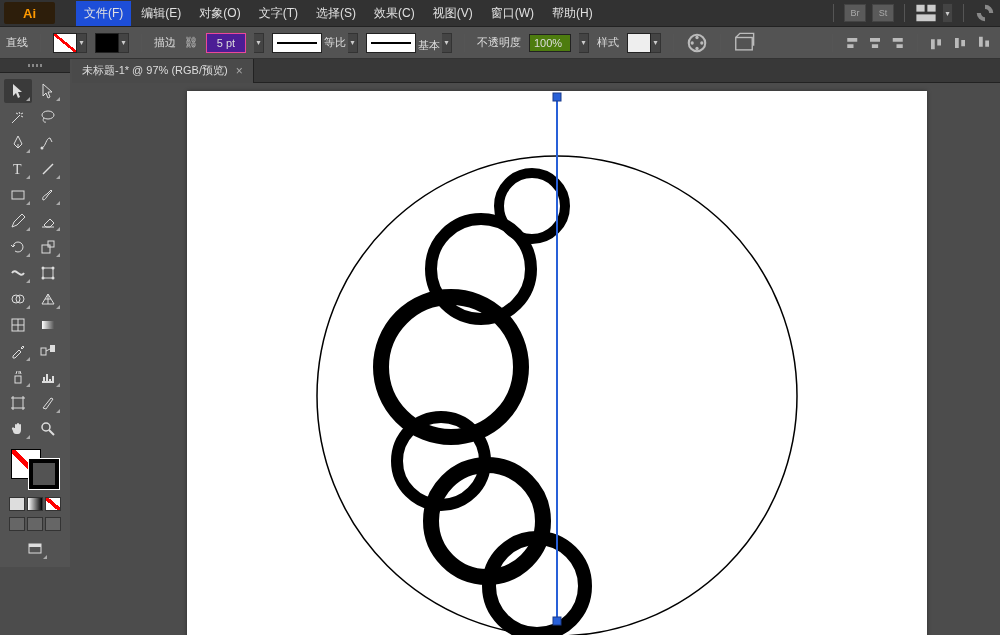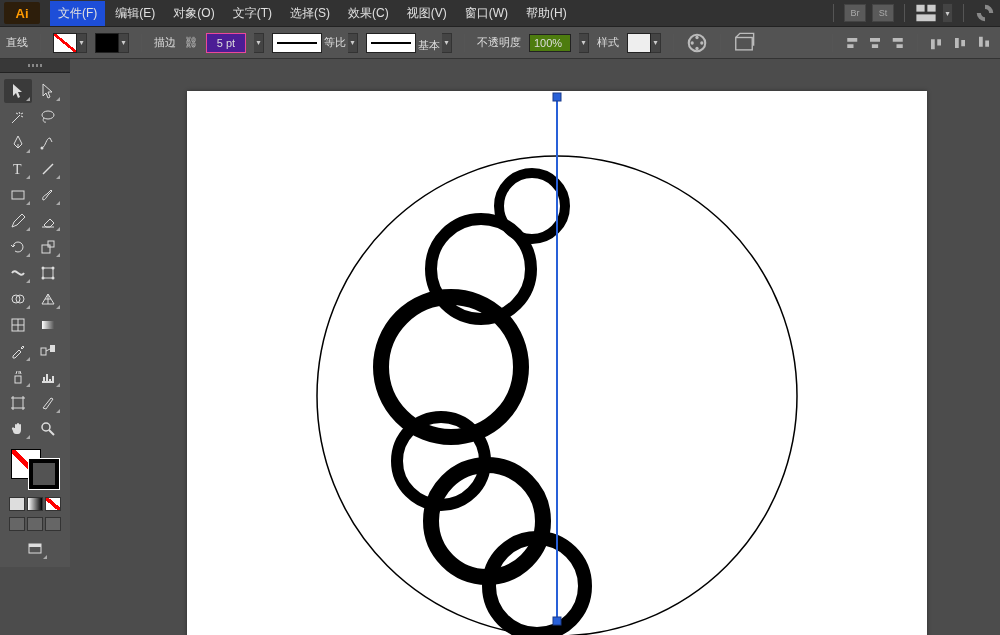--- a/index.html
+++ b/index.html
@@ -1,20 +1,20 @@
 <!DOCTYPE html>
 <html><head>
 <meta charset="utf-8">
 <style>
 * { margin: 0; padding: 0; box-sizing: border-box; user-select: none; }
 body { width: 1000px; height: 635px; background: #4c4c4c; font-family: "Microsoft YaHei", "SimSun", sans-serif; font-size: 12px; color: #e8e8e8; overflow: hidden; position: relative; }
 
 
 .menubar { height: 27px; background: #323232; display: flex; align-items: center; padding: 0 4px; gap: 2px; border-bottom: 1px solid #222; }
-.ai-logo { width: 36px; height: 22px; background: #2d1e0b; color: #ff9a00; font-weight: bold; font-size: 13px; display: flex; align-items: center; justify-content: center; border-radius: 2px; margin-right: 8px; }
+.ai-logo { width: 51px; height: 22px; background: #2d1e0b; color: #ff9a00; font-weight: bold; font-size: 13px; display: flex; align-items: center; justify-content: center; border-radius: 2px; margin-right: 19px; }
 .menu-item { padding: 4px 8px; color: #e0e0e0; cursor: pointer; font-size: 12px; }
 .menu-active { background: #1d4ed8; }
 .menubar-right { margin-left: auto; display: flex; align-items: center; gap: 6px; }
 .sq-btn { width: 22px; height: 18px; background: #5a5a5a; border: 1px solid #444; display: flex; align-items: center; justify-content: center; font-size: 9px; color: #aaa; }
 .sep { width: 1px; height: 18px; background: #555; margin: 0 4px; }
 
 
 .options-bar { height: 32px; background: #535353; display: flex; align-items: center; padding: 0 6px; gap: 8px; border-bottom: 1px solid #333; font-size: 11px; color: #ddd; }
 .opt-label { color: #ddd; }
 .swatch-box { width: 24px; height: 20px; background: #fff; border: 1px solid #222; position: relative; }
@@ -427,20 +427,26 @@
         <svg viewBox="0 0 18 18">
           <rect x="3" y="4" width="12" height="9" fill="none" stroke="#ddd"></rect>
           <rect x="3" y="4" width="12" height="3" fill="#ddd"></rect>
         </svg>
         <span class="corner"></span>
       </div>
   </div>
 </div>
 
 <div class="doc-area">
+  <div class="tab-strip">
+    <div class="doc-tab">
+      <span>未标题-1* @ 97% (RGB/预览)</span>
+      <span class="close">×</span>
+    </div>
+  </div>
   <div class="canvas-wrap">
     <div class="artboard">
       <svg id="artwork-svg" width="740" height="620">
           <circle cx="370" cy="305" r="240" fill="none" stroke="#000" stroke-width="1.5"></circle>
           <circle cx="345" cy="115" r="33" fill="none" stroke="#000" stroke-width="10"></circle>
           <circle cx="294" cy="178" r="50" fill="none" stroke="#000" stroke-width="12"></circle>
           <circle cx="264" cy="276" r="70" fill="none" stroke="#000" stroke-width="16"></circle>
           <circle cx="254" cy="370" r="44" fill="none" stroke="#000" stroke-width="12"></circle>
           <circle cx="300" cy="430" r="56" fill="none" stroke="#000" stroke-width="16"></circle>
           <circle cx="350" cy="495" r="48" fill="none" stroke="#000" stroke-width="14"></circle>

